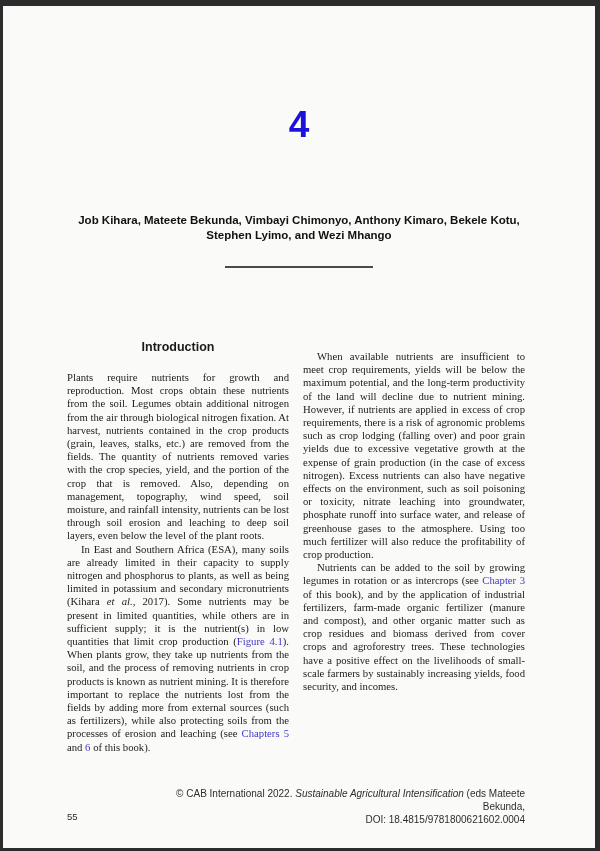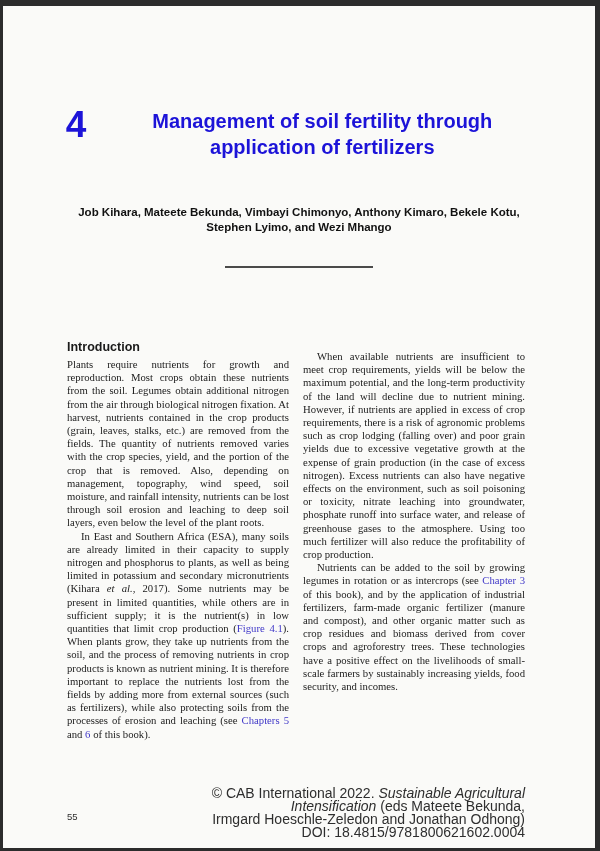--- a/index.html
+++ b/index.html
@@ -27,77 +27,77 @@
   }
   .chapter-title {
     margin: 0; width: 420px;
     font-weight: bold; font-size: 20px; line-height: 26px;
     text-align: center; color: #1c13d8;
   }
 
   
   .authors {
     position: absolute; top: 199px; left: 0; right: 0;
-    margin: 0 auto; max-width: 462px;
+    margin: 8px auto; max-width: 462px;
     text-align: center;
     font-weight: bold; font-size: 11.5px; line-height: 15px;
     color: #111;
   }
 
   .divider {
     position: absolute; top: 260px; left: 0; right: 0;
     margin: 0 auto; width: 148px; height: 2px;
     background: #4a4a4a;
   }
 
   
   .columns {
     position: absolute; top: 334px; left: 64px; right: 70px;
     display: flex; gap: 14px;
   }
   .col { flex: 1; min-width: 0; }
   .col-right { padding-top: 10px; }
   .section-heading {
-    margin: 0 0 4px 0;
+    margin: 0 0 17px 0;
+    text-align: center;
     font-weight: bold; font-size: 12.5px;
     color: #1a1a1a;
     font-family: "Liberation Sans", sans-serif;
   }
   .para {
     margin: 0;
     font-family: Liberation Serif, serif;
     font-size: 10.7px; line-height: 13.2px;
     text-align: justify;
     color: #1b1b1b;
   }
   .para.indent { text-indent: 14px; }
   .seg-link { color: #4038c8; }
   .seg-italic { font-style: italic; }
 
   
   .imprint {
     position: absolute; top: 781px; left: 130px; right: 70px;
     text-align: right;
-    font-size: 14px; line-height: 13px;
+    font-size: 10px; line-height: 13px;
     color: #2e2e2e;
   }
   .pagenum {
     position: absolute; top: 805px; left: 64px;
     font-size: 9.5px; color: #2e2e2e;
   }
 </style>
 </head>
 <body>
 
 <div class="scan-bg">
   <div class="page">
 
     <div class="chapter-head">
       <span class="chapter-num">4</span>
-      <h1 class="chapter-title">Management of soil fertility through application of fertilizers</h1>
     </div>
 
     <div class="authors">Job Kihara, Mateete Bekunda, Vimbayi Chimonyo, Anthony Kimaro, Bekele Kotu, Stephen Lyimo, and Wezi Mhango</div>
 
     <div class="divider"></div>
 
     <div class="columns">
       <div class="col col-left">
         <h2 class="section-heading">Introduction</h2>
         <p class="para">Plants require nutrients for growth and reproduction. Most crops obtain these nutrients from the soil. Legumes obtain additional nitrogen from the air through biological nitrogen fixation. At harvest, nutrients contained in the crop products (grain, leaves, stalks, etc.) are removed from the fields. The quantity of nutrients removed varies with the crop species, yield, and the portion of the crop that is removed. Also, depending on management, topography, wind speed, soil moisture, and rainfall intensity, nutrients can be lost through soil erosion and leaching to deep soil layers, even below the level of the plant roots.</p>
@@ -106,18 +106,17 @@
       <div class="col col-right">
         <p class="para indent">When available nutrients are insufficient to meet crop requirements, yields will be below the maximum potential, and the long-term productivity of the land will decline due to nutrient mining. However, if nutrients are applied in excess of crop requirements, there is a risk of agronomic problems such as crop lodging (falling over) and poor grain yields due to excessive vegetative growth at the expense of grain production (in the case of excess nitrogen). Excess nutrients can also have negative effects on the environment, such as soil poisoning or toxicity, nitrate leaching into groundwater, phosphate runoff into surface water, and release of greenhouse gases to the atmosphere. Using too much fertilizer will also reduce the profitability of crop production.</p>
         <p class="para indent">Nutrients can be added to the soil by growing legumes in rotation or as intercrops (see <span class="seg-link">Chapter 3</span> of this book), and by the application of industrial fertilizers, farm-made organic fertilizer (manure and compost), and other organic matter such as crop residues and biomass derived from cover crops and agroforestry trees. These technologies have a positive effect on the livelihoods of small-scale farmers by sustainably increasing yields, food security, and incomes.</p>
       </div>
     </div>
 
     <div class="pagenum">55</div>
 
     <div class="imprint">
       <div class="imprint-line">© CAB International 2022. <span class="seg-italic">Sustainable Agricultural Intensification</span> (eds Mateete Bekunda,</div>
-      <div class="imprint-line">Irmgard Hoeschle-Zeledon and Jonathan Odhong)</div>
       <div class="imprint-line">DOI: 18.4815/9781800621602.0004</div>
     </div>
 
   </div>
 </div>
 
 </body></html>

